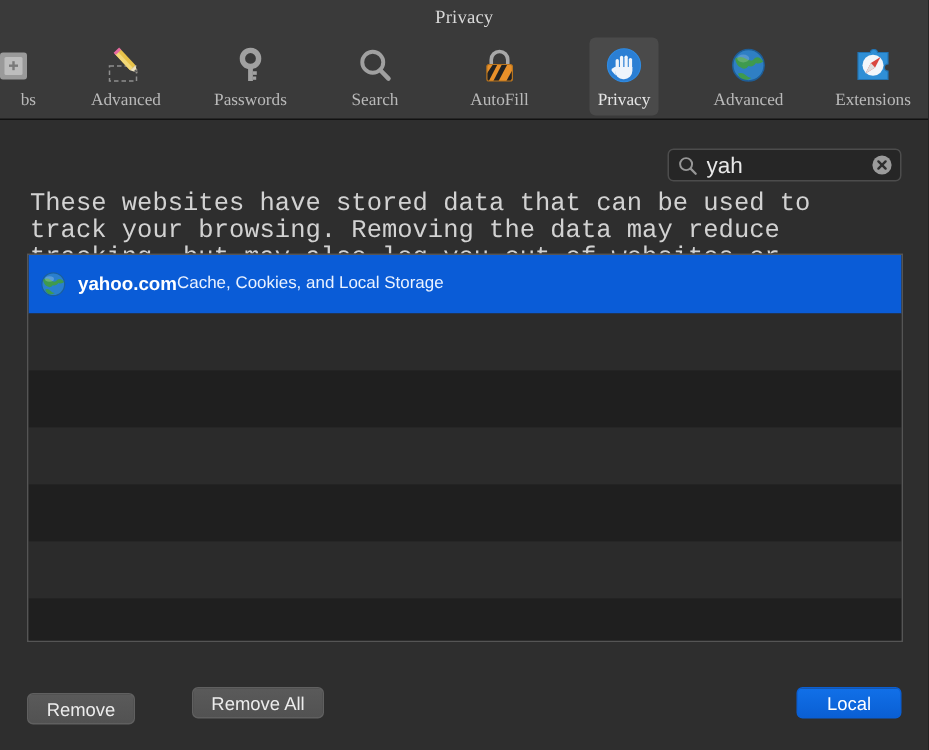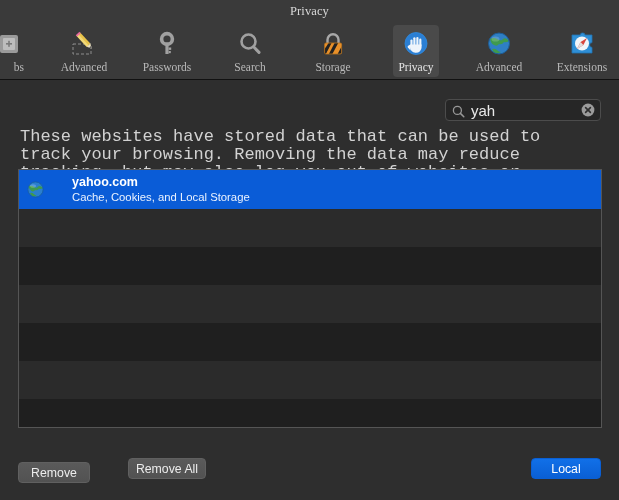--- a/index.html
+++ b/index.html
@@ -173,21 +173,21 @@
   }
   .row.odd  { background: #2b2b2b; }
   .row.even { background: #1f1f1f; }
   .row.selected { background: #0a5cd7; }
   .row-first { height: 39px; }
   .globe-icon {
     width: 17px; height: 17px;
     flex: none;
     margin-right: 8px;
   }
-  .row-text { display: flex; flex-direction: column; justify-content: space-between; margin-left: 20px; }
+  .row-text { display: flex; justify-content: space-between; }
   .row-title {
     font-size: 12.5px;
     color: #ffffff;
     font-weight: bold;
     line-height: 15px;
   }
   .row-sub {
     font-size: 11.3px;
     color: #eaf2ff;
     line-height: 14px;
@@ -203,21 +203,21 @@
     align-items: center;
     justify-content: center;
     font-size: 12.3px;
     color: #ececec;
     background: linear-gradient(#5a5a5a, #525252);
     border: 1px solid #606060;
     cursor: default;
     white-space: nowrap;
   }
   .btn-remove    { left: 18px;  top: 382px; width: 72px; }
-  .btn-removeall { left: 128px; top: 378px; width: 78px; }
+  .btn-removeall { left: 128px; top: 378px; width: 88px; }
   .btn-done {
     right: 18px;
     top: 378px;
     width: 70px;
     background: linear-gradient(#1170e8, #0a5fd4);
     border: 1px solid #0a5fd4;
     color: #ffffff;
   }
 </style>
 </head>
@@ -288,21 +288,21 @@
             <g>
               <polygon points="6.6,20 10.6,14 14.2,14 8.4,25 6.6,25" fill="#222"></polygon>
               <polygon points="13.6,14 17.2,14 11.4,25 7.9,25" fill="#e8902a"></polygon>
               <polygon points="16.6,14 20.2,14 14.4,25 10.9,25" fill="#222"></polygon>
               <polygon points="22.4,14 23.6,16 18,25 15.4,25" fill="#e8902a"></polygon>
               <polygon points="23.6,17.6 23.6,23 22.4,25 19.6,25" fill="#222"></polygon>
             </g>
             <rect x="6.6" y="14" width="17" height="11" rx="1.4" fill="none" stroke="#b8741e" stroke-width="0.8"></rect>
           </svg>
         </span>
-        <span class="tb-label">Storage</span>
+        <span class="tb-label">AutoFill</span>
       </div>
 
       <div class="tb-item selected">
         <span class="tb-icon">
           <svg viewBox="0 0 30 30" width="30" height="30">
             <circle cx="15" cy="14.5" r="11" fill="#2b7fd4"></circle>
             <circle cx="15" cy="14.5" r="11" fill="none" stroke="#2f8ae0" stroke-width="0.8"></circle>
             <g fill="#eef4fb">
               <rect x="9.4" y="10.4" width="2.2" height="7" rx="1.1"></rect>
               <rect x="12.3" y="8.2" width="2.2" height="9" rx="1.1"></rect>

